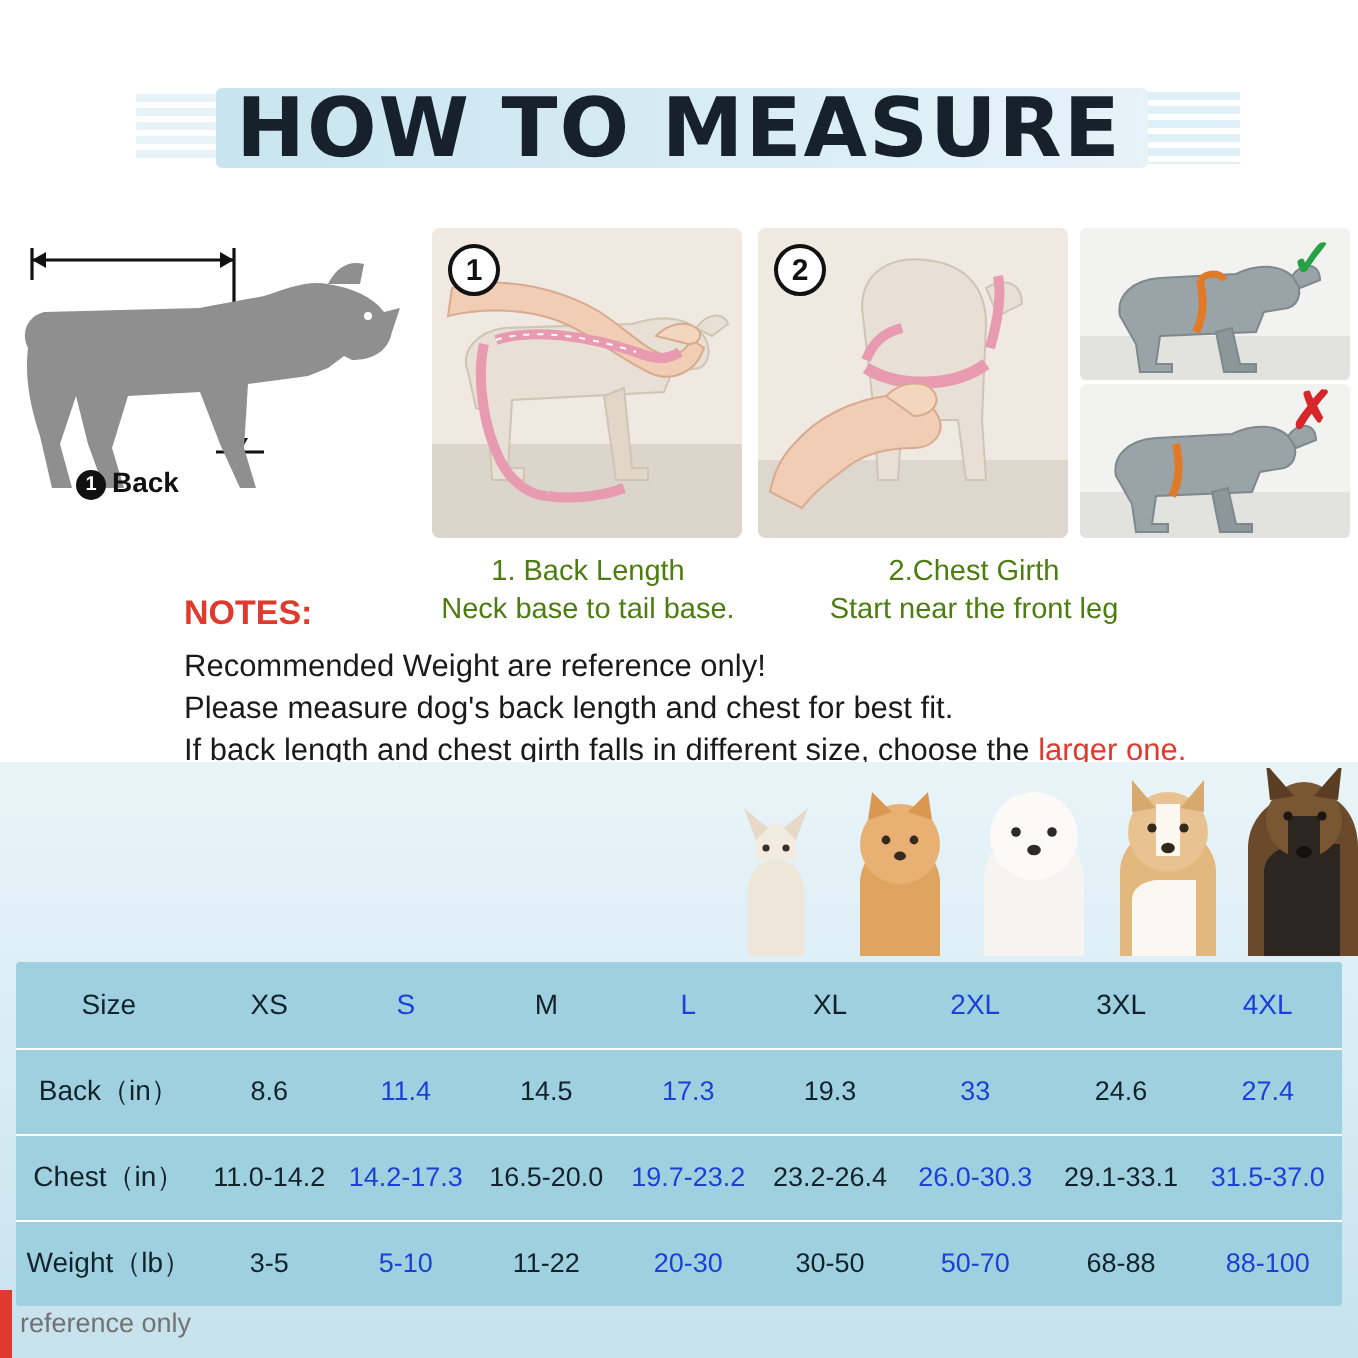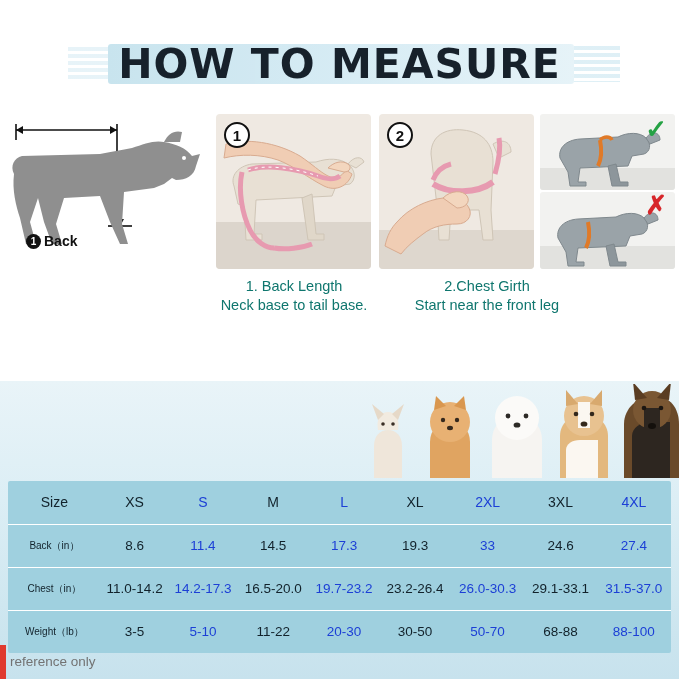--- a/index.html
+++ b/index.html
@@ -42,21 +42,21 @@
     font-family: "DejaVu Sans", sans-serif;
   }
 
   
   .panel { position: absolute; overflow: hidden; }
 
   
   .sil-panel { left: 4px; top: 114px; width: 206px; height: 160px; }
   .sil-svg { position:absolute; left:0; top:0; }
   .lbl-back {
-    position:absolute; left:22px; top:119px; font-size:14px; font-weight:bold; color:#111;
+    position:absolute; left:34px; top:119px; font-size:14px; font-weight:bold; color:#111;
   }
   .badge-num {
     display:inline-block; width:15px; height:15px; border-radius:50%;
     background:#111; color:#fff; font-size:10px; line-height:15px; text-align:center;
     margin-right:3px; vertical-align:1px; font-weight:bold;
   }
 
   .photo1 { left: 216px; top: 114px; width: 155px; height: 155px; border-radius:4px; }
   .photo2 { left: 379px; top: 114px; width: 155px; height: 155px; border-radius:4px; }
   .photo3 { left: 540px; top: 114px; width: 135px; height: 76px; border-radius:3px; }
@@ -65,21 +65,21 @@
   .ph-bg { position:absolute; inset:0; }
   .circ-badge {
     position:absolute; left:8px; top:8px; width:26px; height:26px; border-radius:50%;
     background:#ffffff; border:2px solid #111; color:#111;
     font-size:15px; font-weight:bold; text-align:center; line-height:23px;
     z-index: 5;
   }
   .tick { position:absolute; font-size:26px; font-weight:bold; color:#25a244; z-index:5; }
   .cross { position:absolute; font-size:26px; font-weight:bold; color:#d7262a; z-index:5; }
 
-  .cap { position:absolute; text-align:center; font-size:14.5px; color:#0f766e; line-height:19px; }
+  .cap { position:absolute; text-align:center; font-size:14.5px; color:#4d7c0f; line-height:19px; }
   .cap1 { left:204px; top:277px; width:180px; }
   .cap2 { left:392px; top:277px; width:190px; }
 
   
   .notes { position:absolute; left:92px; top:297px; width:580px; }
   .notes-h { color:#e03a2f; font-size:17px; font-weight:bold; margin:0 0 6px 0; }
   .notes-l { font-size:15.5px; color:#1a1a1a; line-height:21px; margin:0; }
   .hl { color:#e03a2f; }
 
   
@@ -99,21 +99,21 @@
     width:100%; height:100%; border-collapse:collapse;
     font-size:13.5px; color:#12222b;
   }
   table.size-table td {
     text-align:center; padding:0; height:34px; font-weight:normal;
   }
   table.size-table tr { border-bottom:1px solid #ffffff; }
   table.size-table tr:last-child { border-bottom:none; }
   table.size-table td { border-right:0; }
   td.head-cell { font-size:14px; }
-  td.rowlabel { font-size:10px; }
+  td.rowlabel { font-size:14px; }
   .blue { color:#1c3fd6; }
   .dark { color:#12222b; }
 
   .footnote {
     position:absolute; left:10px; top:654px; font-size:13.5px; color:#737373;
   }
   .red-corner {
     position:absolute; left:0; top:645px; width:6px; height:34px; background:#e03a2f;
   }
 </style>
@@ -236,20 +236,26 @@
 
   <div class="cap cap1">
     <div>1. Back Length</div>
     <div>Neck base to tail base.</div>
   </div>
   <div class="cap cap2">
     <div>2.Chest Girth</div>
     <div>Start near the front leg</div>
   </div>
 
+  <div class="notes">
+    <p class="notes-h">NOTES:</p>
+    <p class="notes-l">Recommended Weight are reference only!</p>
+    <p class="notes-l">Please measure dog's back length and chest for best fit.</p>
+    <p class="notes-l"><span>If back length and chest girth falls in different size, choose the </span><span class="hl">larger one.</span></p>
+  </div>
 
   <div class="lower"></div>
 
   <div class="dogs-row">
     <svg width="327" height="94" viewBox="0 0 327 94">
 
       <g>
         <path d="M22,94 L22,62 C22,52 28,46 36,46 C44,46 50,52 50,62 L50,94 Z" fill="#efe6da"></path>
         <path d="M26,46 C24,36 28,28 36,28 C44,28 48,36 46,46 Z" fill="#f2ebe0"></path>
         <path d="M26,36 L20,20 L32,30 Z" fill="#e6d9c8"></path>

